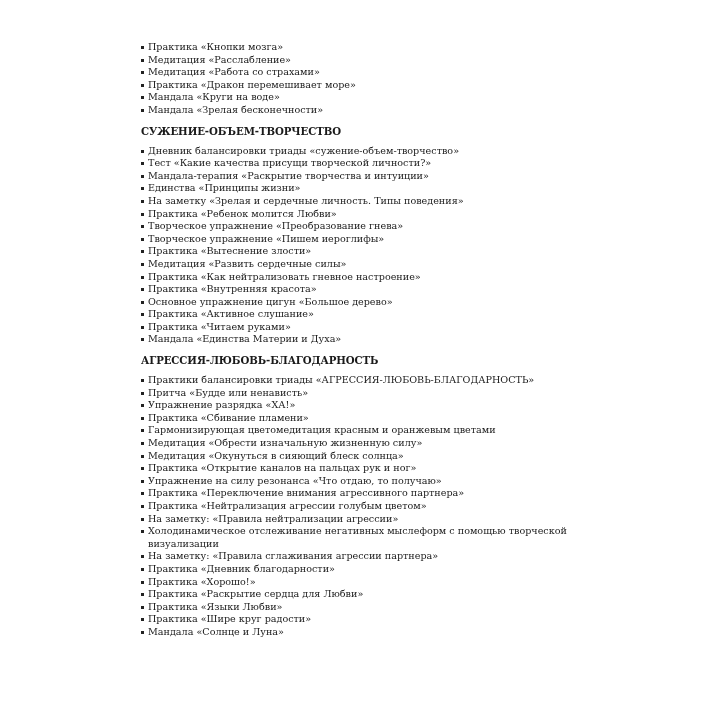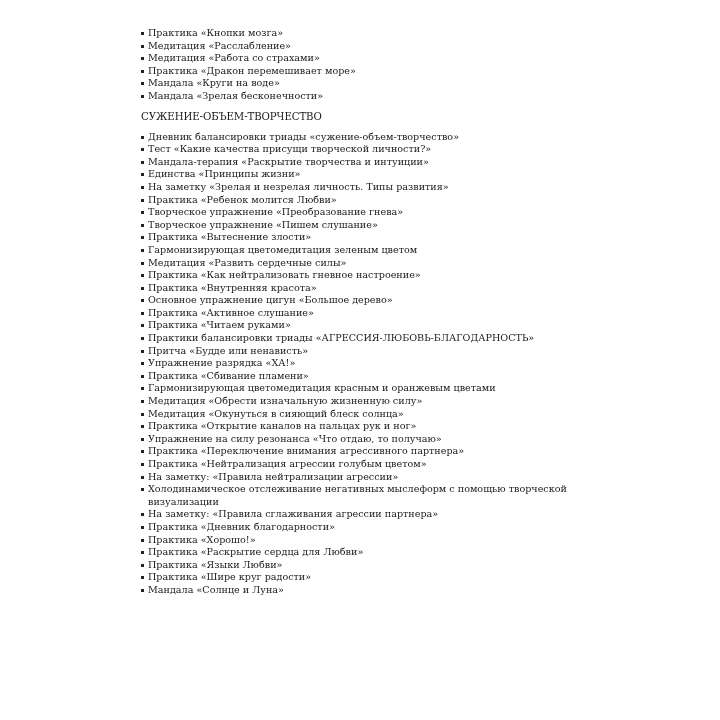--- a/index.html
+++ b/index.html
@@ -1,56 +1,57 @@
 <!DOCTYPE html>
 <html><head>
 <meta charset="utf-8">
 <style>
   html, body { margin: 0; padding: 0; background: #ffffff; }
   body { width: 720px; height: 720px; overflow: hidden; position: relative;
          font-family: "DejaVu Serif", "Liberation Serif", serif; color: #1a1a1a; }
-  .doc { position: absolute; left: 141px; top: 27px; width: 440px; }
+  .doc { position: absolute; left: 141px; top: 41px; width: 440px; }
   ul.list { list-style: none; margin: 0; padding: 0; }
   ul.list li { position: relative; padding-left: 7px; font-size: 9.6px; line-height: 12.6px; white-space: normal; }
   ul.list li::before { content: ""; position: absolute; left: 0; top: 5px; width: 3px; height: 3px; background: #222; }
-  h3.section { margin: 7px 0 7px 0; font-size: 10.2px; line-height: 14px; font-weight: normal; letter-spacing: -0.1px; }
+  h3.section { margin: 7px 0 7px 0; font-size: 10.2px; line-height: 14px; font-weight: bold; letter-spacing: -0.1px; }
 </style>
 </head>
 <body>
 
 <div class="doc">
   <ul class="list">
     <li>Практика «Кнопки мозга»</li>
     <li>Медитация «Расслабление»</li>
     <li>Медитация «Работа со страхами»</li>
     <li>Практика «Дракон перемешивает море»</li>
     <li>Мандала «Круги на воде»</li>
     <li>Мандала «Зрелая бесконечности»</li>
   </ul>
 
   <h3 class="section">СУЖЕНИЕ-ОБЪЕМ-ТВОРЧЕСТВО</h3>
   <ul class="list">
     <li>Дневник балансировки триады «сужение-объем-творчество»</li>
     <li>Тест «Какие качества присущи творческой личности?»</li>
     <li>Мандала-терапия «Раскрытие творчества и интуиции»</li>
     <li>Единства «Принципы жизни»</li>
-    <li>На заметку «Зрелая и незрелая личность. Типы развития»</li>
+    <li>На заметку «Зрелая и сердечные личность. Типы поведения»</li>
     <li>Практика «Ребенок молится Любви»</li>
     <li>Творческое упражнение «Преобразование гнева»</li>
-    <li>Творческое упражнение «Пишем слушание»</li>
+    <li>Творческое упражнение «Пишем иероглифы»</li>
     <li>Практика «Вытеснение злости»</li>
-    <li>Гармонизирующая цветомедитация зеленым цветом</li>
     <li>Медитация «Развить сердечные силы»</li>
     <li>Практика «Как нейтрализовать гневное настроение»</li>
     <li>Практика «Внутренняя красота»</li>
     <li>Основное упражнение цигун «Большое дерево»</li>
     <li>Практика «Активное слушание»</li>
     <li>Практика «Читаем руками»</li>
+    <li>Мандала «Единства Материи и Духа»</li>
   </ul>
 
+  <h3 class="section">АГРЕССИЯ-ЛЮБОВЬ-БЛАГОДАРНОСТЬ</h3>
   <ul class="list">
     <li>Практики балансировки триады «АГРЕССИЯ-ЛЮБОВЬ-БЛАГОДАРНОСТЬ»</li>
     <li>Притча «Будде или ненависть»</li>
     <li>Упражнение разрядка «ХА!»</li>
     <li>Практика «Сбивание пламени»</li>
     <li>Гармонизирующая цветомедитация красным и оранжевым цветами</li>
     <li>Медитация «Обрести изначальную жизненную силу»</li>
     <li>Медитация «Окунуться в сияющий блеск солнца»</li>
     <li>Практика «Открытие каналов на пальцах рук и ног»</li>
     <li>Упражнение на силу резонанса «Что отдаю, то получаю»</li>

